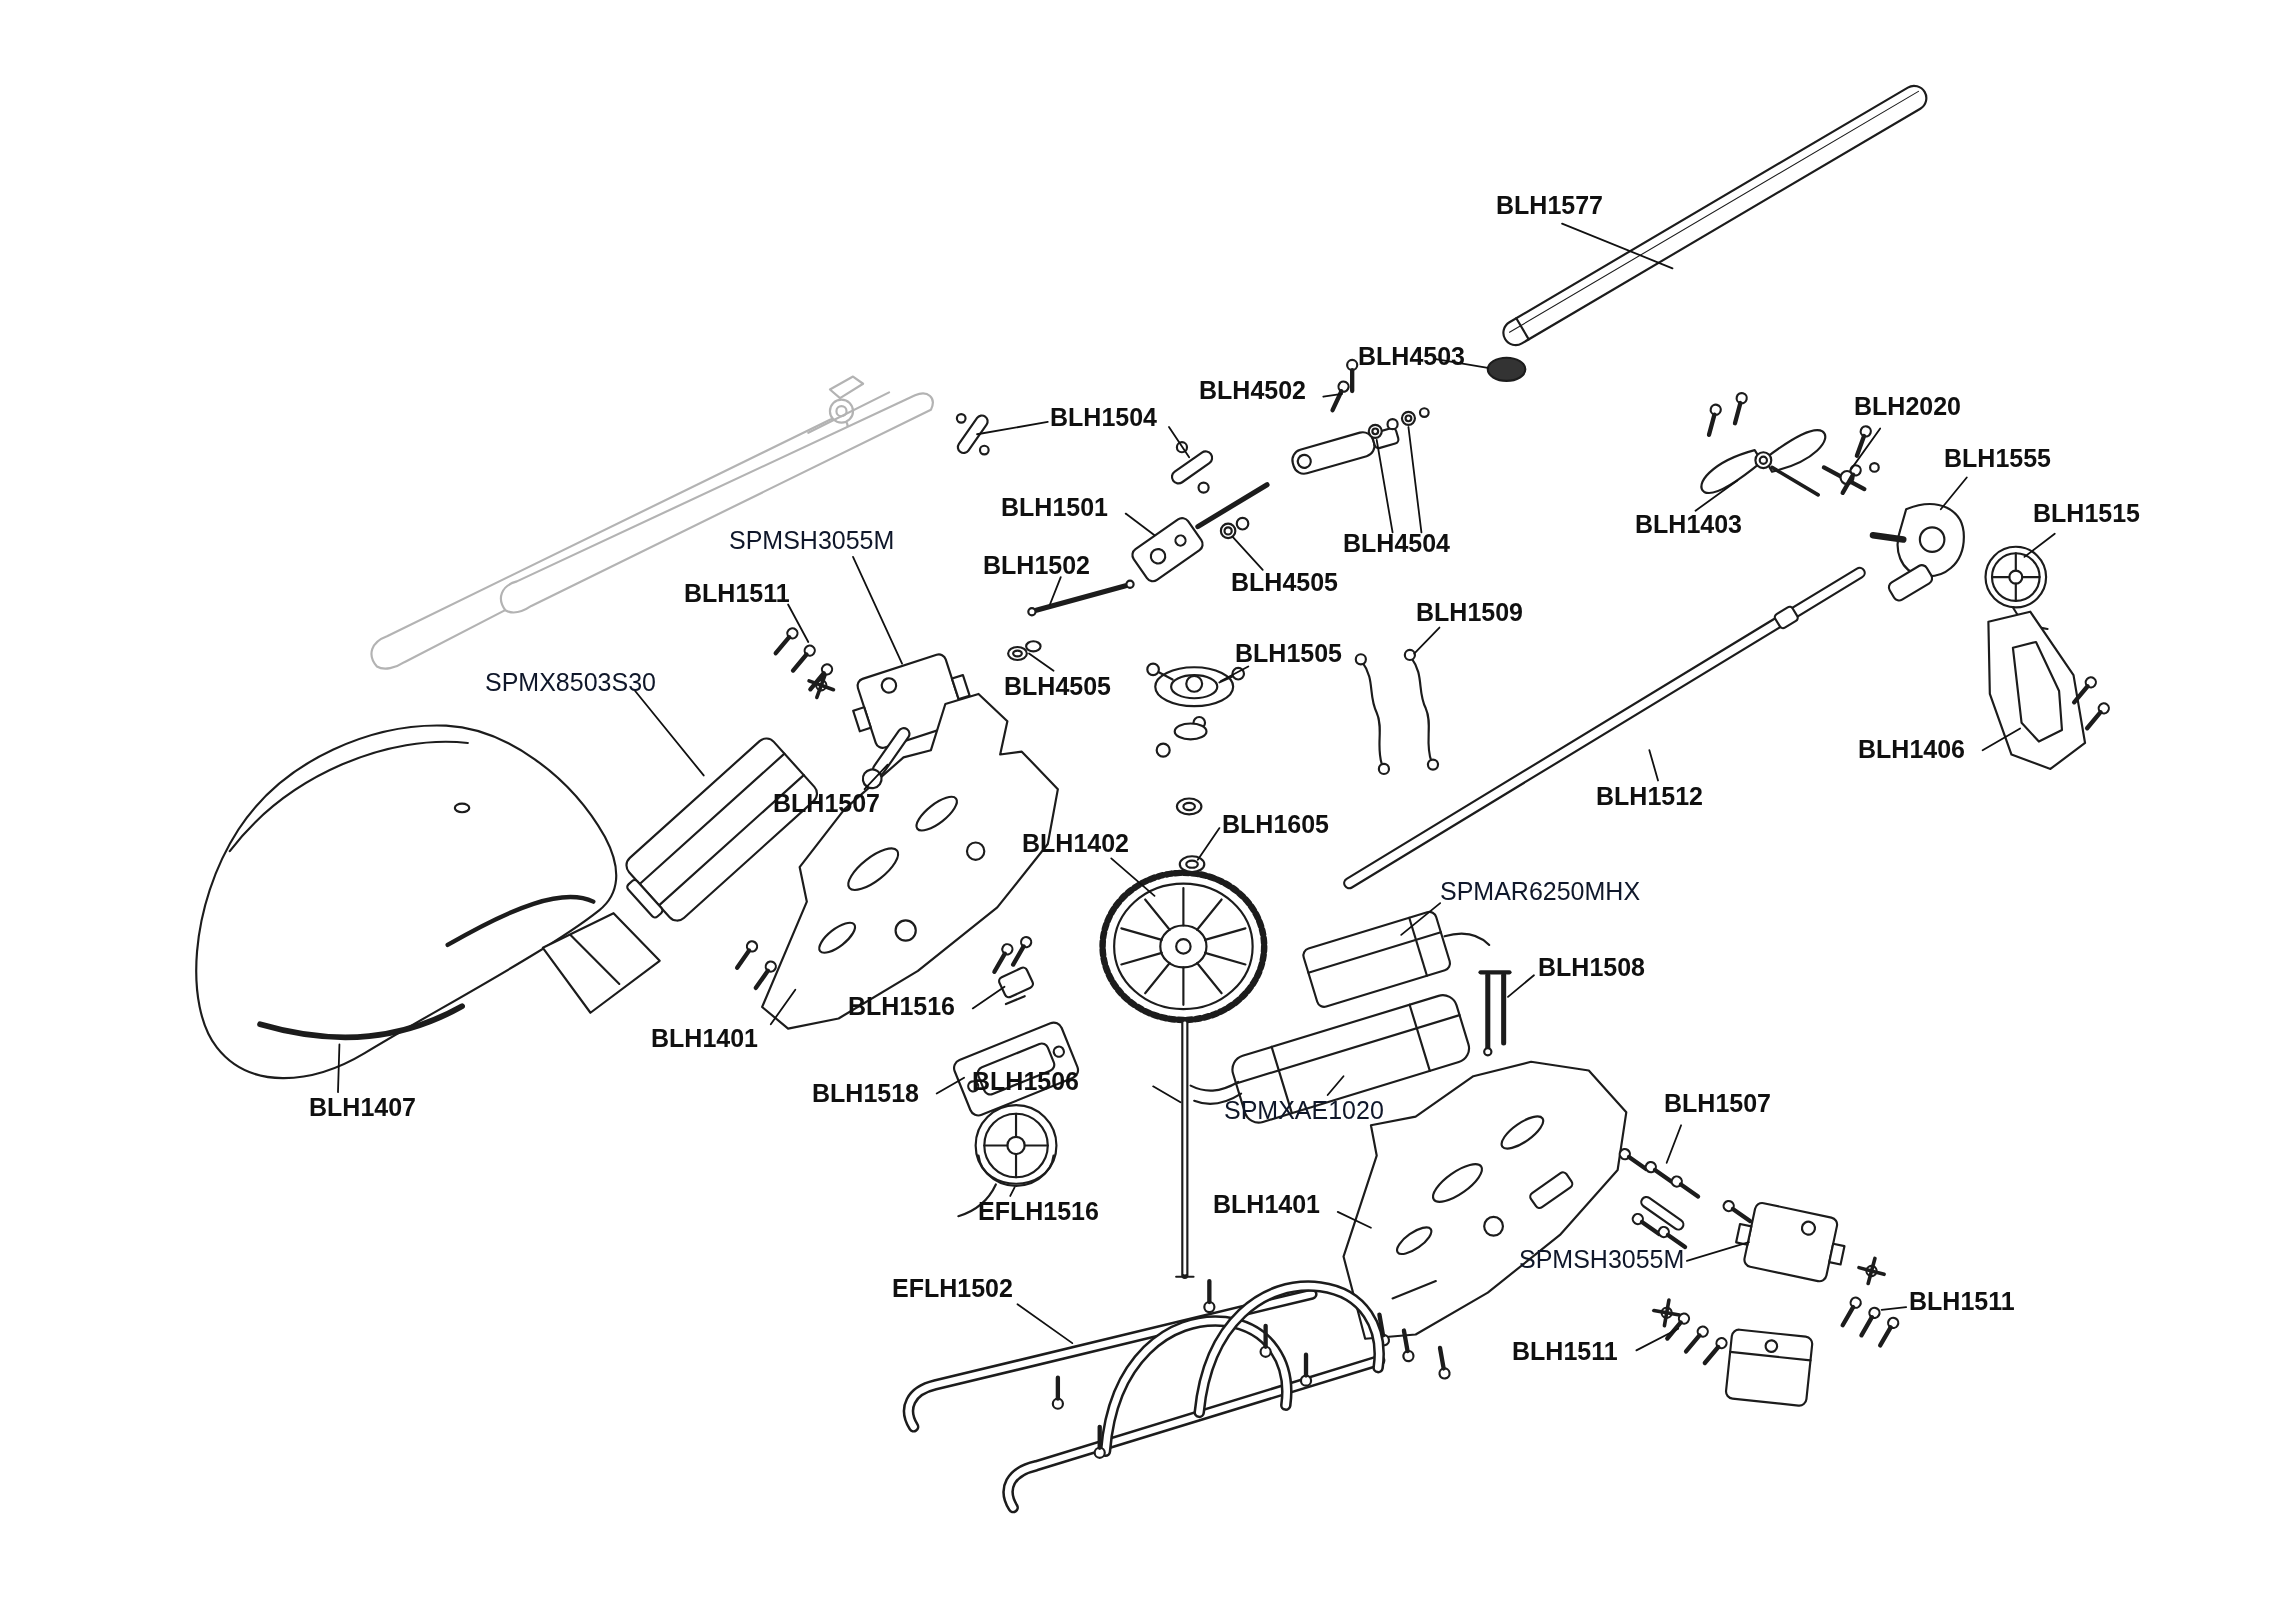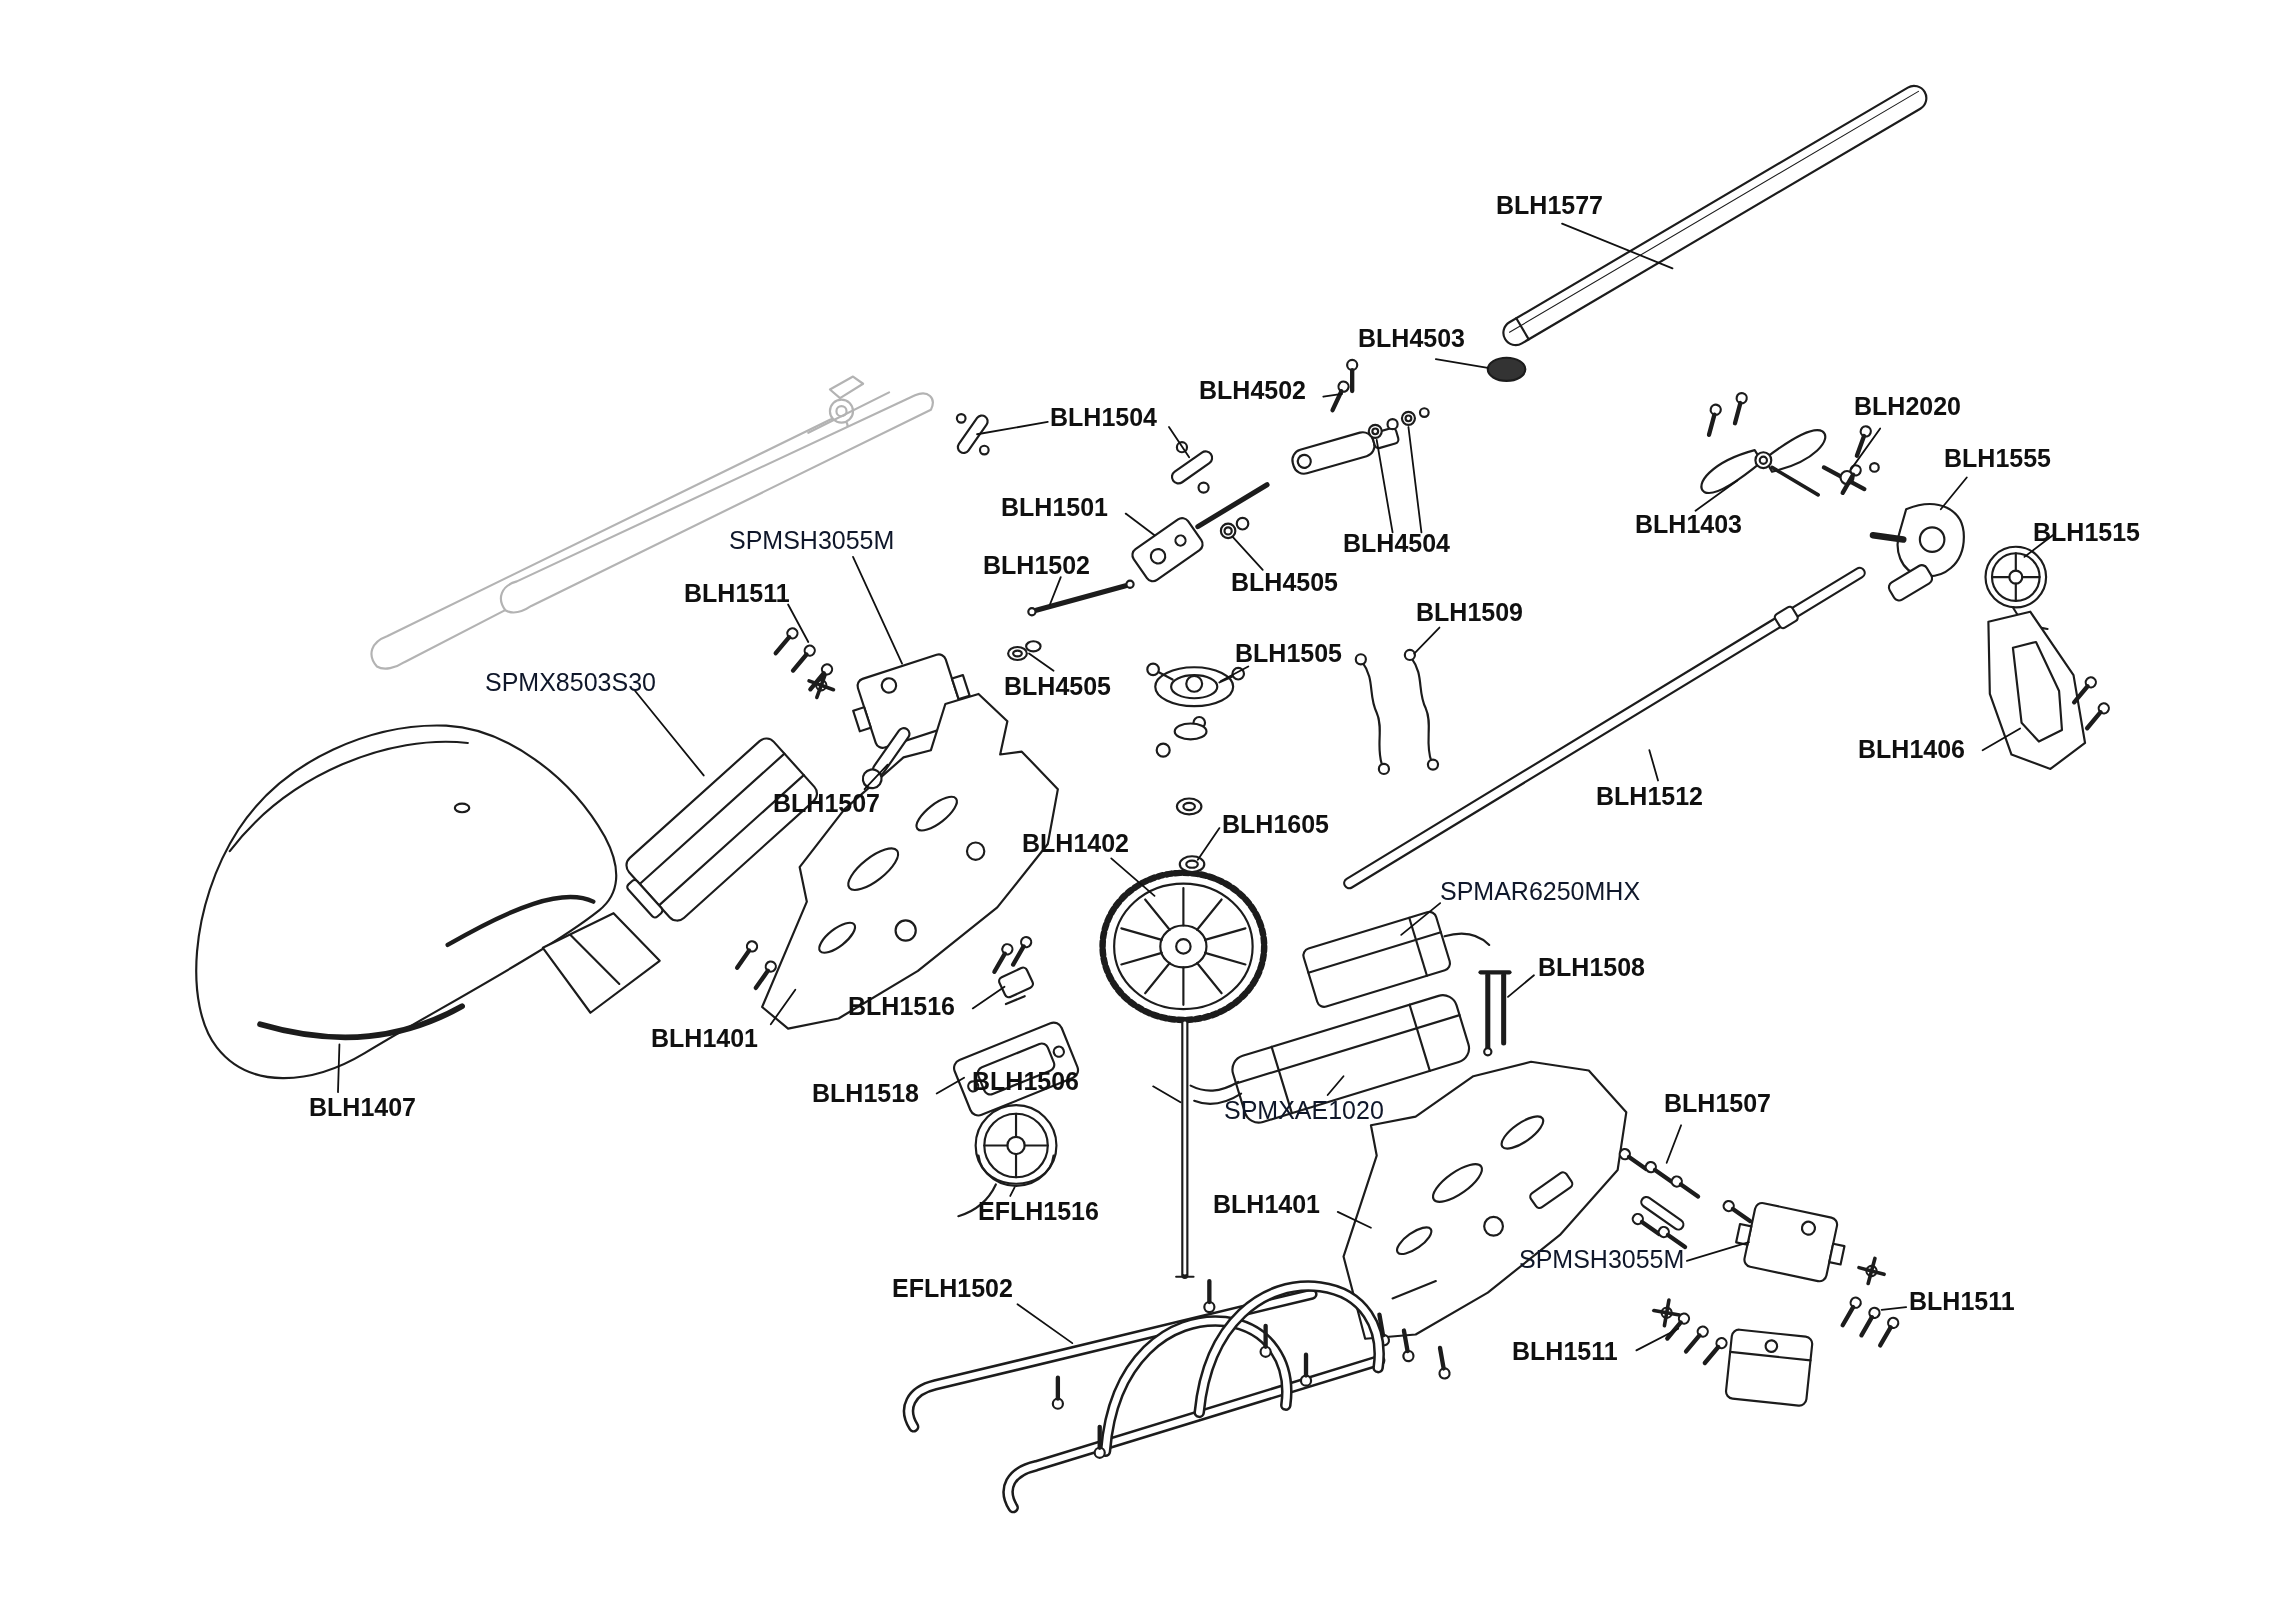--- a/index.html
+++ b/index.html
@@ -401,26 +401,26 @@
       <line x1="1854" y1="1680" x2="1900" y2="1702"></line>
       <line x1="2338" y1="1748" x2="2424" y2="1722"></line>
       <line x1="1410" y1="1808" x2="1486" y2="1862"></line>
       <line x1="2642" y1="1812" x2="2608" y2="1816"></line>
       <line x1="2268" y1="1872" x2="2326" y2="1842"></line>
     </g>
   </g>
 </svg>
 
 <div class="lbl" style="left:1496px;top:193px">BLH1577</div>
-<div class="lbl" style="left:1358px;top:326px">BLH4503</div>
+<div class="lbl" style="left:1358px;top:344px">BLH4503</div>
 <div class="lbl" style="left:1199px;top:378px">BLH4502</div>
 <div class="lbl" style="left:1050px;top:405px">BLH1504</div>
 <div class="lbl" style="left:1854px;top:394px">BLH2020</div>
 <div class="lbl" style="left:1944px;top:446px">BLH1555</div>
-<div class="lbl" style="left:2033px;top:520px">BLH1515</div>
+<div class="lbl" style="left:2033px;top:501px">BLH1515</div>
 <div class="lbl" style="left:1001px;top:495px">BLH1501</div>
 <div class="lbl" style="left:1635px;top:512px">BLH1403</div>
 <div class="lbl muted" style="left:729px;top:528px">SPMSH3055M</div>
 <div class="lbl" style="left:1343px;top:531px">BLH4504</div>
 <div class="lbl" style="left:983px;top:553px">BLH1502</div>
 <div class="lbl" style="left:1231px;top:570px">BLH4505</div>
 <div class="lbl" style="left:684px;top:581px">BLH1511</div>
 <div class="lbl" style="left:1416px;top:600px">BLH1509</div>
 <div class="lbl" style="left:1235px;top:641px">BLH1505</div>
 <div class="lbl muted" style="left:485px;top:670px">SPMX8503S30</div>

